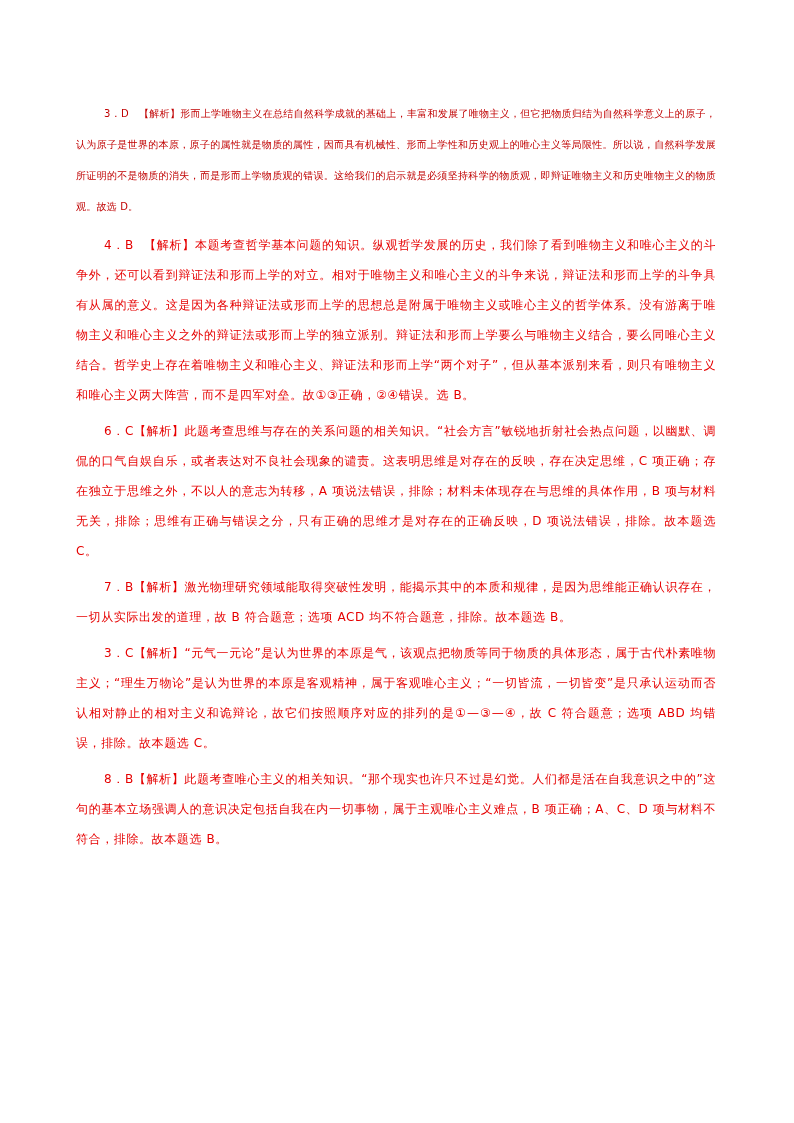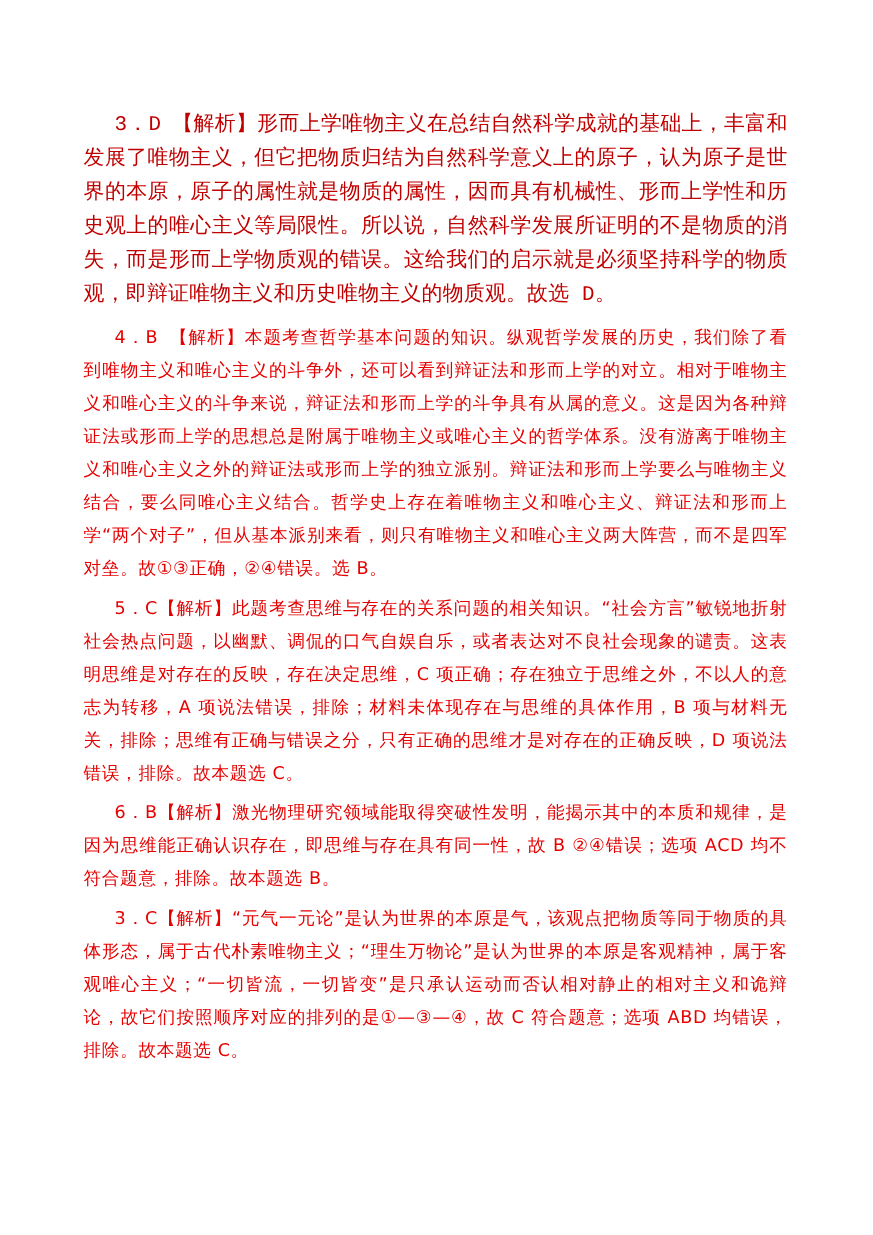--- a/index.html
+++ b/index.html
@@ -20,29 +20,28 @@
     width: 640px;
   }
   .item {
     font-family: "DejaVu Sans", "Liberation Sans", sans-serif;
     text-indent: 28px;
     text-align: justify;
     margin: 0;
   }
   .item-3 {
     color: #c00000;
-    font-size: 19px;
+    font-size: 10px;
     line-height: 31px;
     letter-spacing: 0.2px;
     margin-bottom: 8px;
-    font-family: Liberation Mono, monospace;
   }
   .item-std {
     color: #e60000;
-    font-size: 16px;
+    font-size: 12px;
     line-height: 30px;
     letter-spacing: 0.6px;
     margin-bottom: 6px;
   }
   .num { margin-right: 10px; }
   .tag { font-weight: normal; }
 </style>
 </head>
 <body>
 
@@ -50,26 +49,29 @@
 
   <p class="item item-3">
     <span class="num">3．D</span><span class="tag">【解析】</span><span>形而上学唯物主义在总结自然科学成就的基础上，丰富和发展了唯物主义，但它把物质归结为自然科学意义上的原子，认为原子是世界的本原，原子的属性就是物质的属性，因而具有机械性、形而上学性和历史观上的唯心主义等局限性。所以说，自然科学发展所证明的不是物质的消失，而是形而上学物质观的错误。这给我们的启示就是必须坚持科学的物质观，即辩证唯物主义和历史唯物主义的物质观。故选 D。</span>
   </p>
 
   <p class="item item-std">
     <span class="num">4．B</span><span class="tag">【解析】</span><span>本题考查哲学基本问题的知识。纵观哲学发展的历史，我们除了看到唯物主义和唯心主义的斗争外，还可以看到辩证法和形而上学的对立。相对于唯物主义和唯心主义的斗争来说，辩证法和形而上学的斗争具有从属的意义。这是因为各种辩证法或形而上学的思想总是附属于唯物主义或唯心主义的哲学体系。没有游离于唯物主义和唯心主义之外的辩证法或形而上学的独立派别。辩证法和形而上学要么与唯物主义结合，要么同唯心主义结合。哲学史上存在着唯物主义和唯心主义、辩证法和形而上学“两个对子”，但从基本派别来看，则只有唯物主义和唯心主义两大阵营，而不是四军对垒。故①③正确，②④错误。选 B。</span>
   </p>
 
   <p class="item item-std">
-    <span>5．C</span><span class="tag">【解析】</span><span>此题考查思维与存在的关系问题的相关知识。“社会方言”敏锐地折射社会热点问题，以幽默、调侃的口气自娱自乐，或者表达对不良社会现象的谴责。这表明思维是对存在的反映，存在决定思维，C 项正确；存在独立于思维之外，不以人的意志为转移，A 项说法错误，排除；材料未体现存在与思维的具体作用，B 项与材料无关，排除；思维有正确与错误之分，只有正确的思维才是对存在的正确反映，D 项说法错误，排除。故本题选 C。</span>
+    <span>6．C</span><span class="tag">【解析】</span><span>此题考查思维与存在的关系问题的相关知识。“社会方言”敏锐地折射社会热点问题，以幽默、调侃的口气自娱自乐，或者表达对不良社会现象的谴责。这表明思维是对存在的反映，存在决定思维，C 项正确；存在独立于思维之外，不以人的意志为转移，A 项说法错误，排除；材料未体现存在与思维的具体作用，B 项与材料无关，排除；思维有正确与错误之分，只有正确的思维才是对存在的正确反映，D 项说法错误，排除。故本题选 C。</span>
   </p>
 
   <p class="item item-std">
-    <span>6．B</span><span class="tag">【解析】</span><span>激光物理研究领域能取得突破性发明，能揭示其中的本质和规律，是因为思维能正确认识存在，即思维与存在具有同一性，故 B ②④错误；选项 ACD 均不符合题意，排除。故本题选 B。</span>
+    <span>7．B</span><span class="tag">【解析】</span><span>激光物理研究领域能取得突破性发明，能揭示其中的本质和规律，是因为思维能正确认识存在，一切从实际出发的道理，故 B 符合题意；选项 ACD 均不符合题意，排除。故本题选 B。</span>
   </p>
 
   <p class="item item-std">
     <span>3．C</span><span class="tag">【解析】</span><span>“元气一元论”是认为世界的本原是气，该观点把物质等同于物质的具体形态，属于古代朴素唯物主义；“理生万物论”是认为世界的本原是客观精神，属于客观唯心主义；“一切皆流，一切皆变”是只承认运动而否认相对静止的相对主义和诡辩论，故它们按照顺序对应的排列的是①—③—④，故 C 符合题意；选项 ABD 均错误，排除。故本题选 C。</span>
   </p>
 
+  <p class="item item-std">
+    <span>8．B</span><span class="tag">【解析】</span><span>此题考查唯心主义的相关知识。“那个现实也许只不过是幻觉。人们都是活在自我意识之中的”这句的基本立场强调人的意识决定包括自我在内一切事物，属于主观唯心主义难点，B 项正确；A、C、D 项与材料不符合，排除。故本题选 B。</span>
+  </p>
 
 
 </div>
 
 </body></html>

